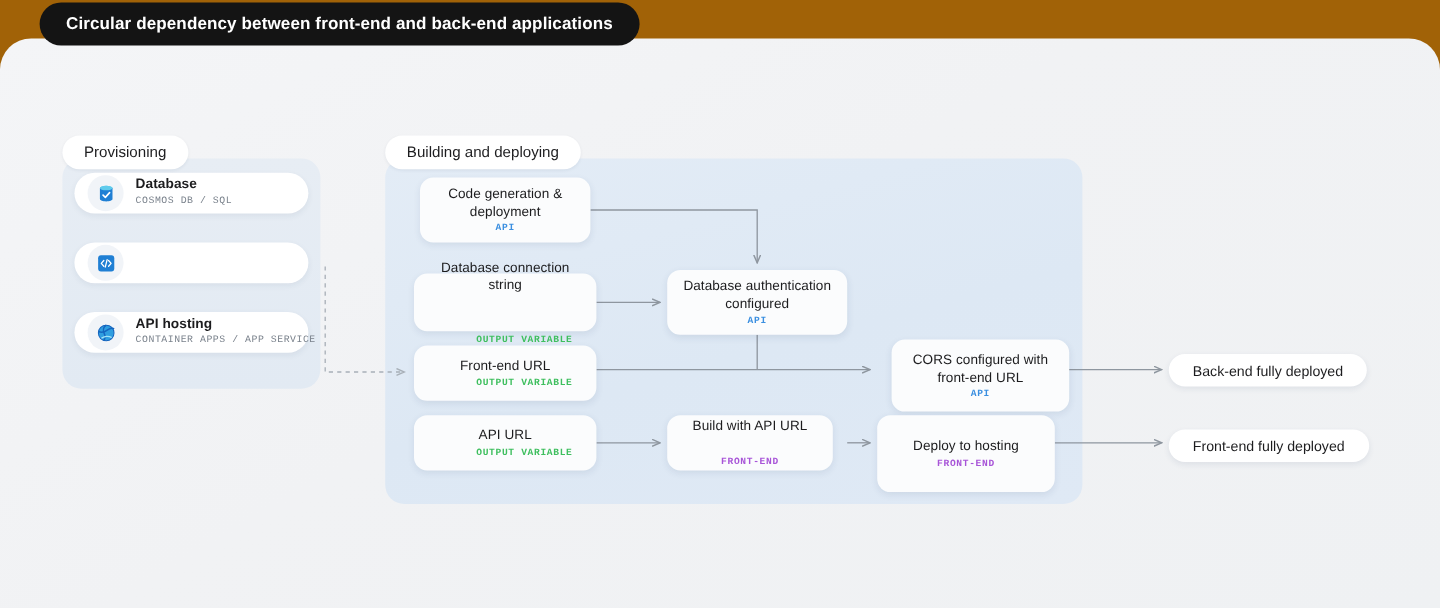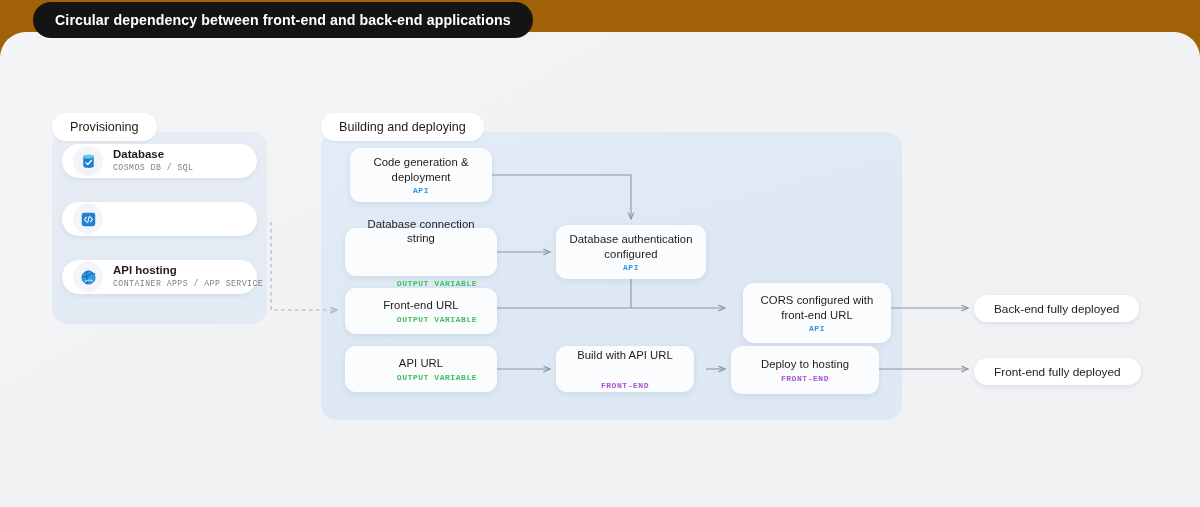--- a/index.html
+++ b/index.html
@@ -99,21 +99,21 @@
   .tag-out { color: #3fbf5f; margin-left: 32px; }
   .tag-fe  { color: #a855d8; font-family: Liberation Mono, monospace; }
 
   #n-codegen { left: 350px; top: 148px;  width: 142px; height: 54px; }
   #n-dbconn  { left: 345px; top: 228px;  width: 152px; height: 48px; gap: 31px; }
   #n-feurl   { left: 345px; top: 288px;  width: 152px; height: 46px; }
   #n-apiurl  { left: 345px; top: 346px;  width: 152px; height: 46px; }
   #n-dbauth  { left: 556px; top: 225px;  width: 150px; height: 54px; }
   #n-build   { left: 556px; top: 346px;  width: 138px; height: 46px; gap: 16px; }
   #n-cors    { left: 731px; top: 283px;  width: 148px; height: 60px; margin-left: 12px; }
-  #n-deploy  { left: 731px; top: 346px;  width: 148px; height: 48px; text-align: center; }
+  #n-deploy  { left: 731px; top: 346px;  width: 148px; height: 64px; text-align: center; }
 
   .result-pill {
     position: absolute; height: 27px; padding: 0 20px;
     display: flex; align-items: center; justify-content: center;
     background: #ffffff; border-radius: 14px;
     font-size: 11.8px; color: #1c1c1e; font-weight: 500;
     box-shadow: 0 2px 5px rgba(30,55,95,.09);
     white-space: nowrap; z-index: 3;
   }
   #r-back  { left: 974px; top: 295px; justify-content: flex-end; }

